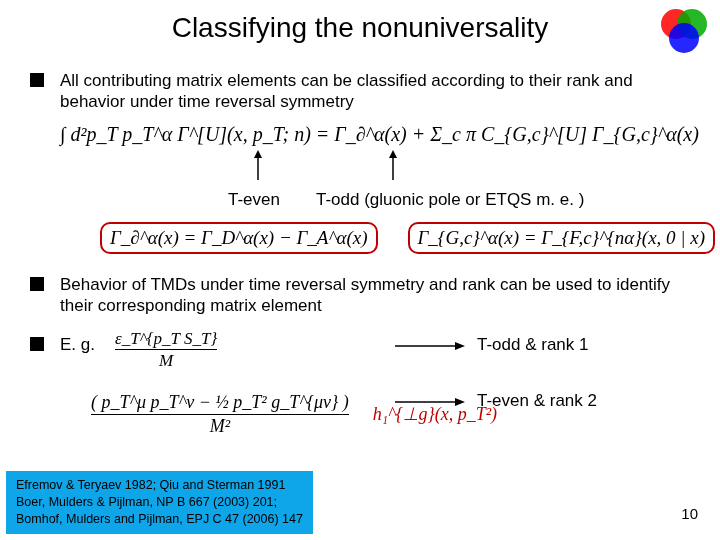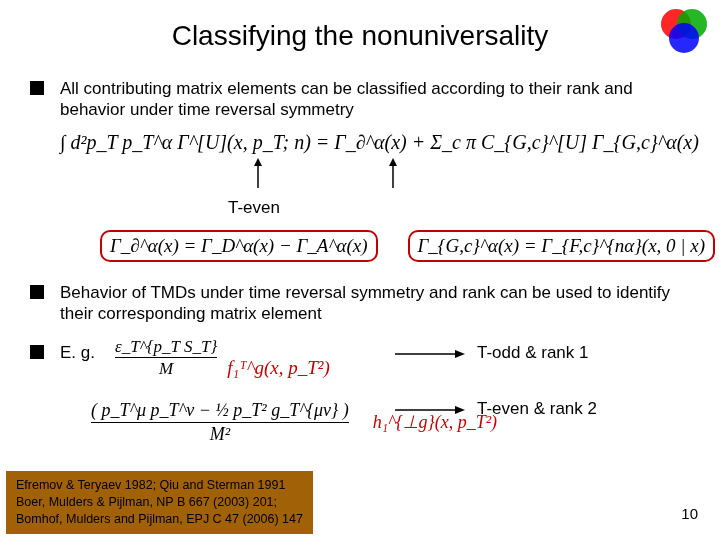--- a/index.html
+++ b/index.html
@@ -7,21 +7,21 @@
     width: 720px;
     height: 540px;
     font-family: Arial, Helvetica, sans-serif;
     background: #fff;
     position: relative;
     overflow: hidden;
   }
   .title {
     font-size: 28px;
     text-align: center;
-    padding-top: 20px;
+    padding-top: 12px;
     padding-bottom: 20px;
     font-weight: normal;
   }
   .venn {
     position: absolute;
     top: 8px;
     right: 6px;
     width: 62px;
     height: 46px;
   }
@@ -58,21 +58,21 @@
     border-radius: 10px;
     padding: 3px 8px;
     font-family: 'Times New Roman', serif;
     font-size: 19px;
     font-style: italic;
   }
   .refs {
     position: absolute;
     bottom: 6px;
     left: 6px;
-    background: #a16207;
+    background: #0ea5e9;
     padding: 6px 10px;
     font-size: 12.5px;
     line-height: 1.35;
     max-width: 320px;
   }
   .pagenum {
     position: absolute;
     bottom: 18px;
     right: 22px;
     font-size: 15px;
@@ -115,42 +115,42 @@
     <polygon points="6,0 2,8 10,8" fill="#000"></polygon>
   </svg>
   <svg style="position:absolute; left:387px; top:0;" width="12" height="30">
     <line x1="6" y1="30" x2="6" y2="4" stroke="#000" stroke-width="1.5"></line>
     <polygon points="6,0 2,8 10,8" fill="#000"></polygon>
   </svg>
 </div>
 
 <div style="position:relative; height:26px; font-size:17px;padding-left:20px;">
   <span style="position:absolute; left:228px;">T-even</span>
+  <span style="position:absolute; left:316px;">T-odd (gluonic pole or ETQS m. e. )</span>
 </div>
 
 <div class="def-row">
   <span class="boxed">Γ_∂^α(x) = Γ_D^α(x) − Γ_A^α(x)</span>
   <span class="boxed">Γ_{G,c}^α(x) = Γ_{F,c}^{nα}(x, 0 | x)</span>
 </div>
 
 <div class="bullet" style="margin-top:14px;">
   <span class="marker"></span>
   <span>Behavior of TMDs under time reversal symmetry and rank can be used to identify their corresponding matrix element</span>
 </div>
 
 <div class="bullet" style="margin-top:6px;">
   <span class="marker"></span>
   <span style="flex:0 0 auto; margin-right:20px;">E. g.</span>
   <div style="position:relative; flex:1; height:110px;">
-    <div style="position:absolute; left:0; top:-6px; display:flex; align-items:flex-end; gap:10px; font-family:'Times New Roman',serif; font-style:italic; font-size:19px;">
+    <div style="position:absolute; left:0; top:-6px; display:flex; align-items:flex-start; gap:20px; font-family:'Times New Roman',serif; font-style:italic; font-size:19px;">
       <span class="frac" style="font-size:17px;">
         <span class="num">ε_T^{p_T S_T}</span>
         <span class="den">M</span>
       </span>
-      <span style="color:#c00000; font-style:italic;">f₁ᵀ^g(x, p_T²)</span>
     </div>
     <div style="position:absolute; left:-24px; top:57px; display:flex; align-items:center; gap:24px; font-family:'Times New Roman',serif; font-style:italic; font-size:18px;">
       <span class="frac">
         <span class="num">( p_T^μ p_T^ν − ½ p_T² g_T^{μν} )</span>
         <span class="den">M²</span>
       </span>
       <span style="color:#c00000; font-style:italic;text-align:center;">h₁^{⊥g}(x, p_T²)</span>
     </div>
     <svg style="position:absolute; left:280px; top:6px;" width="70" height="12">
       <line x1="0" y1="6" x2="62" y2="6" stroke="#000" stroke-width="1.5"></line>

